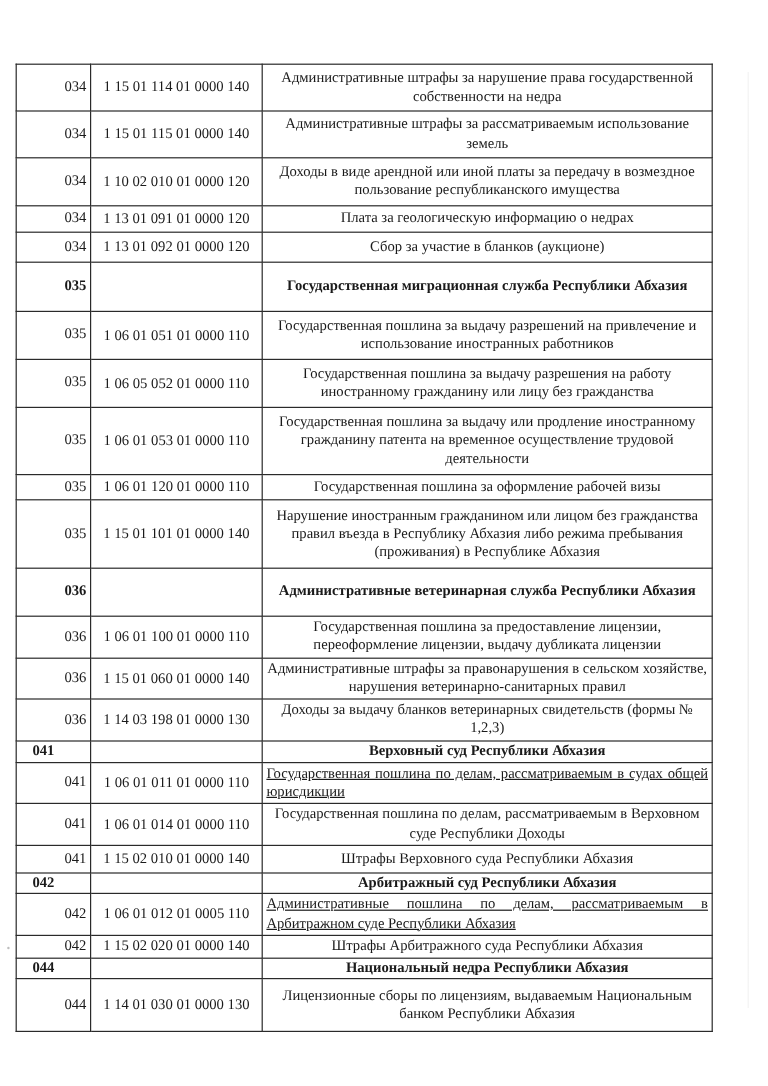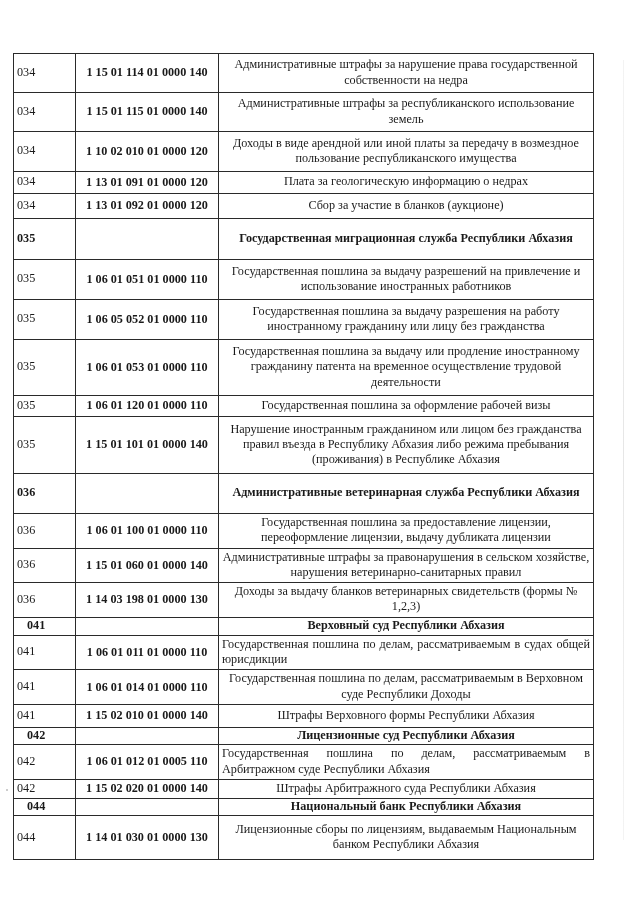--- a/index.html
+++ b/index.html
@@ -5,24 +5,24 @@
   html, body { margin: 0; padding: 0; background: #ffffff; }
   body { width: 640px; height: 905px; position: relative; overflow: hidden;
          font-family: "Liberation Serif", serif; color: #1a1a1a; }
   .page-edge { position: absolute; right: 16px; top: 60px; width: 1px; height: 780px;
                background: linear-gradient(#f3f3f3, #e6e6e6 50%, #f3f3f3); }
   .speck { position: absolute; left: 6px; top: 789px; width: 2px; height: 2px; background: #bdbdbd; border-radius: 1px; }
   table { position: absolute; left: 13px; top: 53px; width: 580px; border-collapse: collapse;
           table-layout: fixed; font-size: 12.2px; line-height: 15.3px; }
   col.c1 { width: 62px; } col.c2 { width: 143px; } col.c3 { width: 375px; }
   td { border: 1.2px solid #2a2a2a; padding: 1px 3px 2px 3px; vertical-align: middle; }
-  td.code { text-align: left; }
-  td.kbk { text-align: center; white-space: nowrap; padding: 0 2px; font-weight: bold; }
+  td.code { text-align: right; }
+  td.kbk { text-align: center; white-space: nowrap; padding: 0 2px; }
   td.desc { text-align: center; }
-  td.justify { text-align: justify; text-align-last: left; }
+  td.justify { text-align: justify; text-align-last: left; text-decoration: underline; }
   tr.hdr td { font-weight: bold; }
   tr.hdr-tall td { height: 36px; }
   tr.hdr-short td.code { text-align: left; padding-left: 13px; }
   tr.hdr-short td { padding-top: 0; padding-bottom: 1px; }
 </style>
 </head>
 <body>
 
 <div class="page-edge"></div>
 <div class="speck"></div>
@@ -35,21 +35,21 @@
     </colgroup>
   <tbody id="tbody">
       <tr style="height: 39px;">
     <td class="code">034</td>
     <td class="kbk">1 15 01 114 01 0000 140</td>
     <td class="desc">Административные штрафы за нарушение права государственной собственности на недра</td>
   </tr>
       <tr style="height: 39px;">
     <td class="code">034</td>
     <td class="kbk">1 15 01 115 01 0000 140</td>
-    <td class="desc">Административные штрафы  за республиканского использование земель</td>
+    <td class="desc">Административные штрафы  за рассматриваемым использование земель</td>
   </tr>
       <tr style="height: 40px;">
     <td class="code">034</td>
     <td class="kbk">1 10 02 010 01 0000 120</td>
     <td class="desc">Доходы в виде арендной или иной платы за передачу в возмездное пользование республиканского имущества</td>
   </tr>
       <tr style="height: 22px;">
     <td class="code">034</td>
     <td class="kbk">1 13 01 091 01 0000 120</td>
     <td class="desc">Плата за геологическую информацию о недрах</td>
@@ -120,41 +120,41 @@
     <td class="desc justify">Государственная пошлина по делам, рассматриваемым в судах общей юрисдикции</td>
   </tr>
       <tr style="height: 33px;">
     <td class="code">041</td>
     <td class="kbk">1 06 01 014 01 0000 110</td>
     <td class="desc">Государственная пошлина по делам, рассматриваемым в Верховном суде Республики Доходы</td>
   </tr>
       <tr style="height: 23px;">
     <td class="code">041</td>
     <td class="kbk">1 15 02 010 01 0000 140</td>
-    <td class="desc">Штрафы Верховного формы Республики Абхазия</td>
+    <td class="desc">Штрафы Верховного суда Республики Абхазия</td>
   </tr>
       <tr class="hdr hdr-short" style="height: 17px;">
     <td class="code">042</td>
     <td class="kbk"></td>
-    <td class="desc">Лицензионные суд Республики Абхазия</td>
+    <td class="desc">Арбитражный суд Республики Абхазия</td>
   </tr>
       <tr style="height: 32px;">
     <td class="code">042</td>
     <td class="kbk">1 06 01 012 01 0005 110</td>
-    <td class="desc justify">Государственная пошлина по делам, рассматриваемым в Арбитражном суде Республики Абхазия</td>
+    <td class="desc justify">Административные пошлина по делам, рассматриваемым в Арбитражном суде Республики Абхазия</td>
   </tr>
       <tr style="height: 19px;">
     <td class="code">042</td>
     <td class="kbk">1 15 02 020 01 0000 140</td>
     <td class="desc">Штрафы Арбитражного суда Республики Абхазия</td>
   </tr>
       <tr class="hdr hdr-short" style="height: 17px;">
     <td class="code">044</td>
     <td class="kbk"></td>
-    <td class="desc">Национальный банк Республики Абхазия</td>
+    <td class="desc">Национальный недра Республики Абхазия</td>
   </tr>
       <tr style="height: 44px;">
     <td class="code">044</td>
     <td class="kbk">1 14 01 030 01 0000 130</td>
     <td class="desc">Лицензионные сборы по лицензиям, выдаваемым Национальным банком Республики Абхазия</td>
   </tr>
     </tbody>
 </table>
 
 </body></html>

